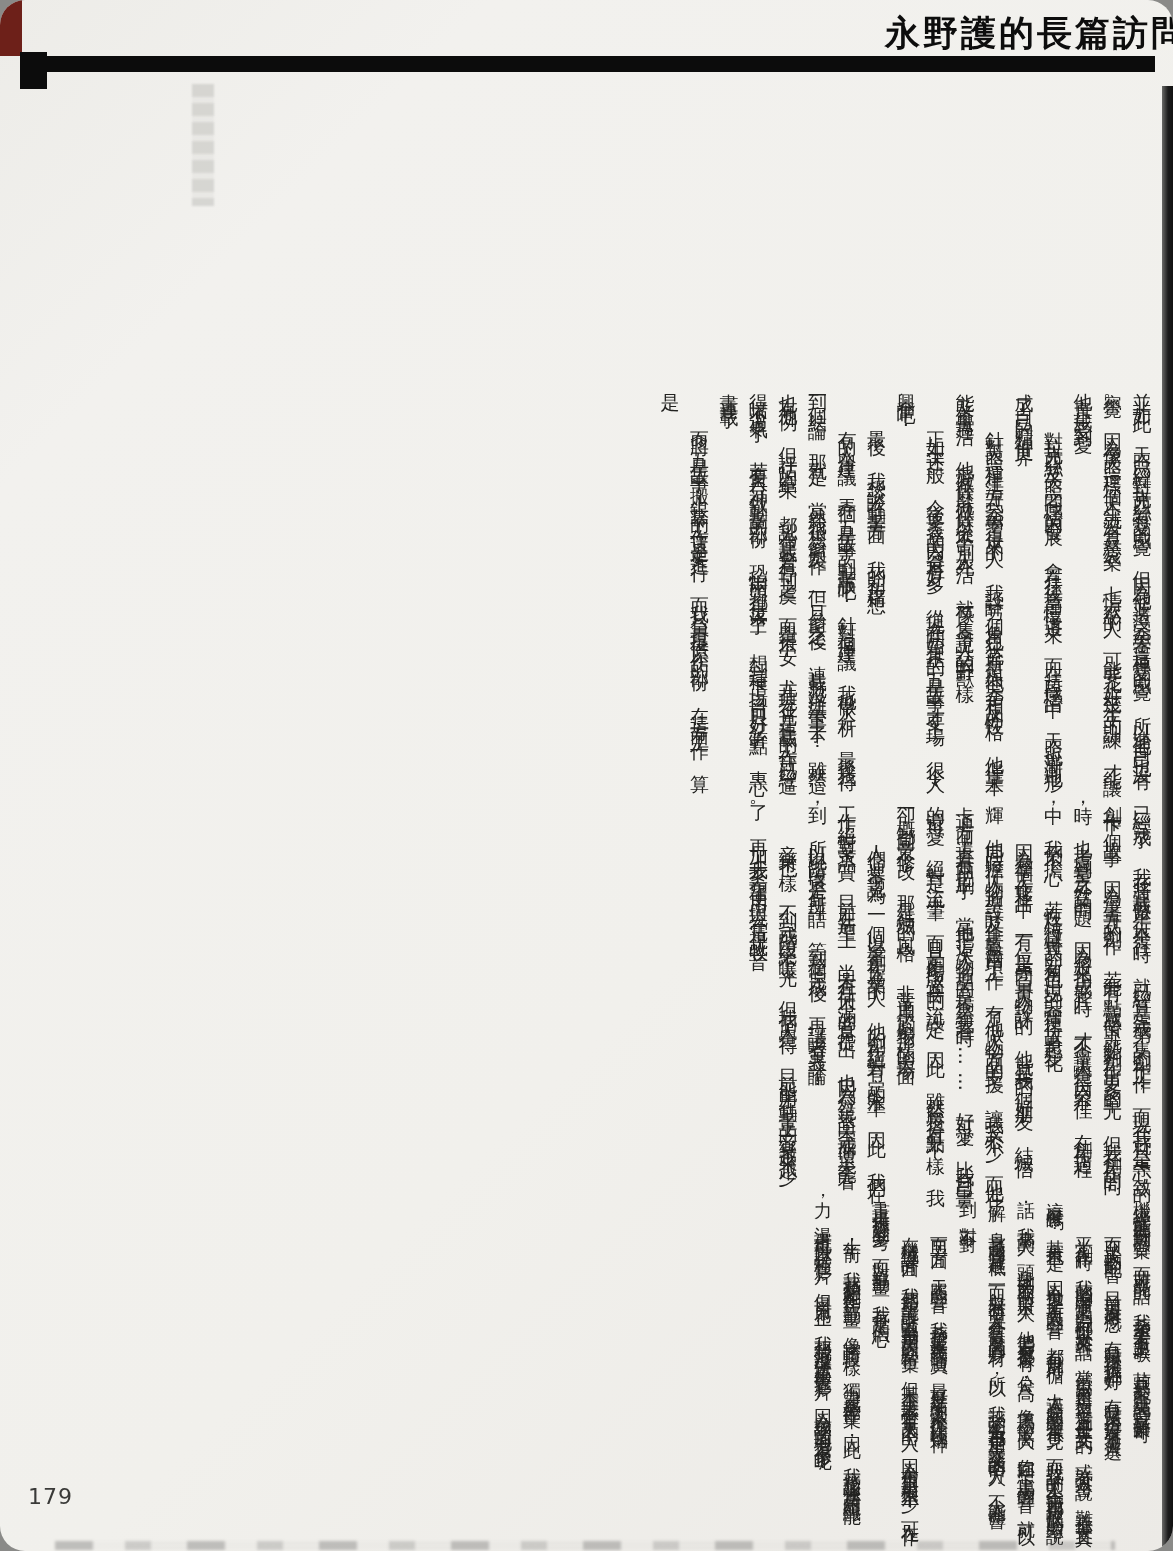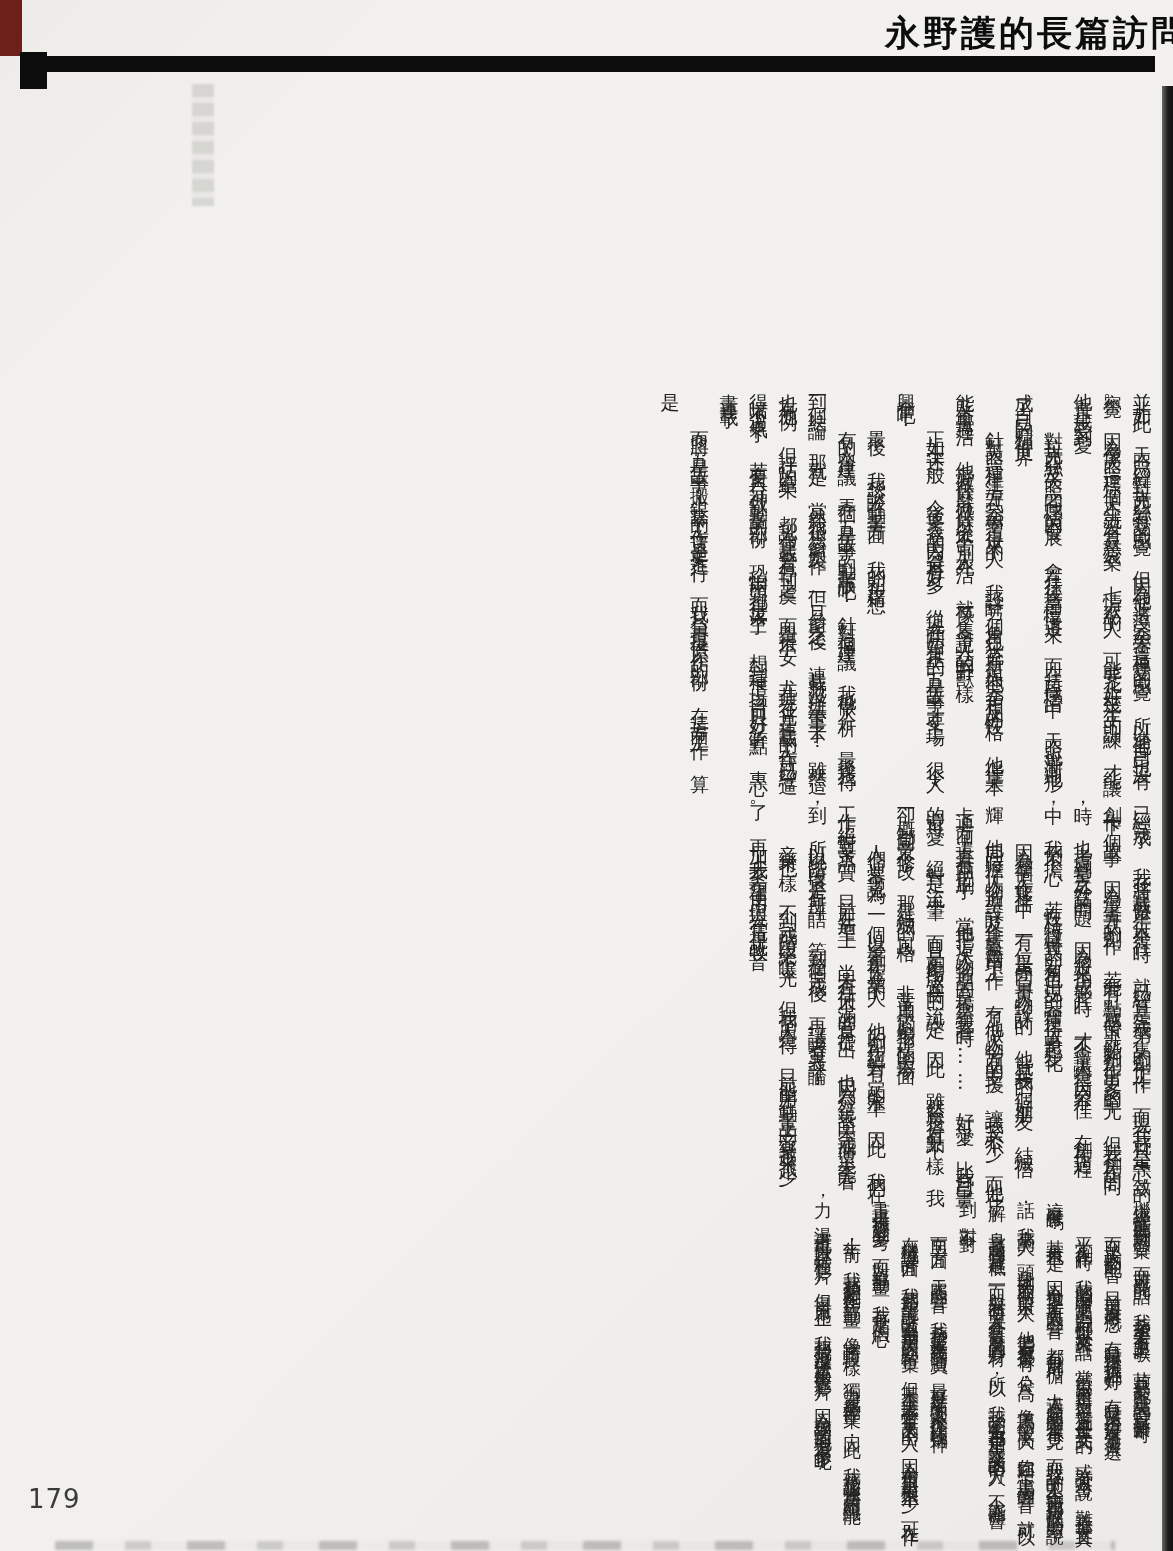--- a/index.html
+++ b/index.html
@@ -2,20 +2,21 @@
 <html><head>
 <meta charset="utf-8">
 <style>
   html,body{margin:0;padding:0;background:#8a8a88;}
   .page{
     position:relative;
     width:1173px;height:1551px;
     background:linear-gradient(135deg,#edece8 0%,#f2f1ee 18%,#f1f0ec 60%,#eceae6 100%);
     overflow:hidden;
     font-family:"DejaVu Sans",sans-serif;
+    border-radius:25px;
   }
   .corner-mark{
     position:absolute;left:0;top:0;width:22px;height:56px;
     background:#6d2019;
   }
   .header-title{
     position:absolute;top:10px;right:-16px;margin:0;
     font-size:35px;font-weight:bold;letter-spacing:3px;
     color:#0d0d0d;white-space:nowrap;
   }
@@ -55,21 +56,21 @@
     font-size:19px;letter-spacing:7px;line-height:29.5px;height:392px;
   }
   .band-1{top:378px;}
   .band-2{top:791px;}
   .band-3{
     top:1187px;
     font-size:18px;letter-spacing:4px;line-height:29px;height:332px;
   }
   .page-number{
     position:absolute;left:28px;top:1484px;
-    font-size:26px;color:#3a3a38;letter-spacing:1px;
+    font-size:22px;color:#3a3a38;letter-spacing:1px;
   }
 </style>
 </head>
 <body>
 
 <div class="page">
 
   <div class="corner-mark"></div>
 
   <h1 class="header-title">永野護的長篇訪問</h1>

